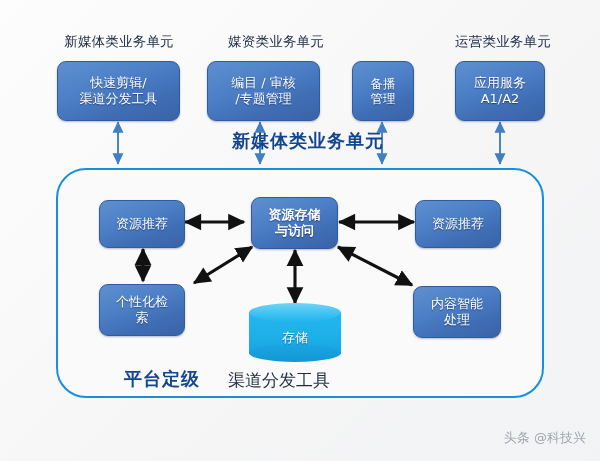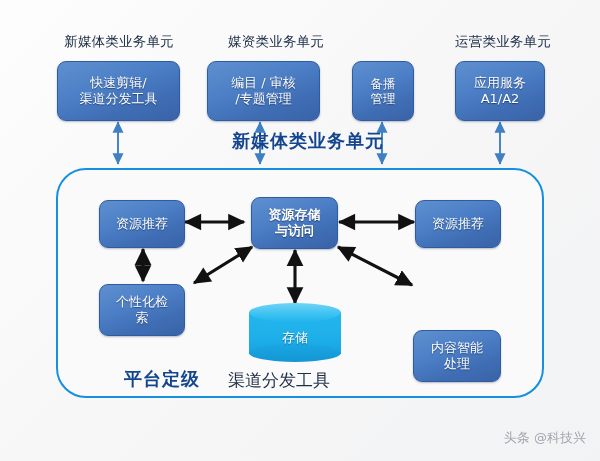--- a/index.html
+++ b/index.html
@@ -207,21 +207,21 @@
   <div class="section-heading" id="heading-business">新媒体类业务单元</div>
 
   <div class="nodebox" style="left:99px; top:200px; width:86px; height:48px;">资源推荐</div>
 
   <div class="nodebox" style="left:251px; top:197px; width:87px; height:52px;font-weight:bold;">资源存储<br>与访问</div>
 
   <div class="nodebox" style="left:415px; top:200px; width:86px; height:48px;">资源推荐</div>
 
   <div class="nodebox" style="left:99px; top:284px; width:86px; height:52px;">个性化检<br>索</div>
 
-  <div class="nodebox" style="left:413px; top:286px; width:88px; height:52px;margin-top:44px;">内容智能<br>处理</div>
+  <div class="nodebox" style="left:413px; top:286px; width:88px; height:52px;">内容智能<br>处理</div>
 
   <div id="storage-cylinder">
     <div class="cyl-body"></div>
     <div class="cyl-bottom"></div>
     <div class="cyl-top"></div>
     <div class="cyl-label">存储</div>
   </div>
 
   <div class="section-heading" id="heading-platform">平台定级</div>
 

